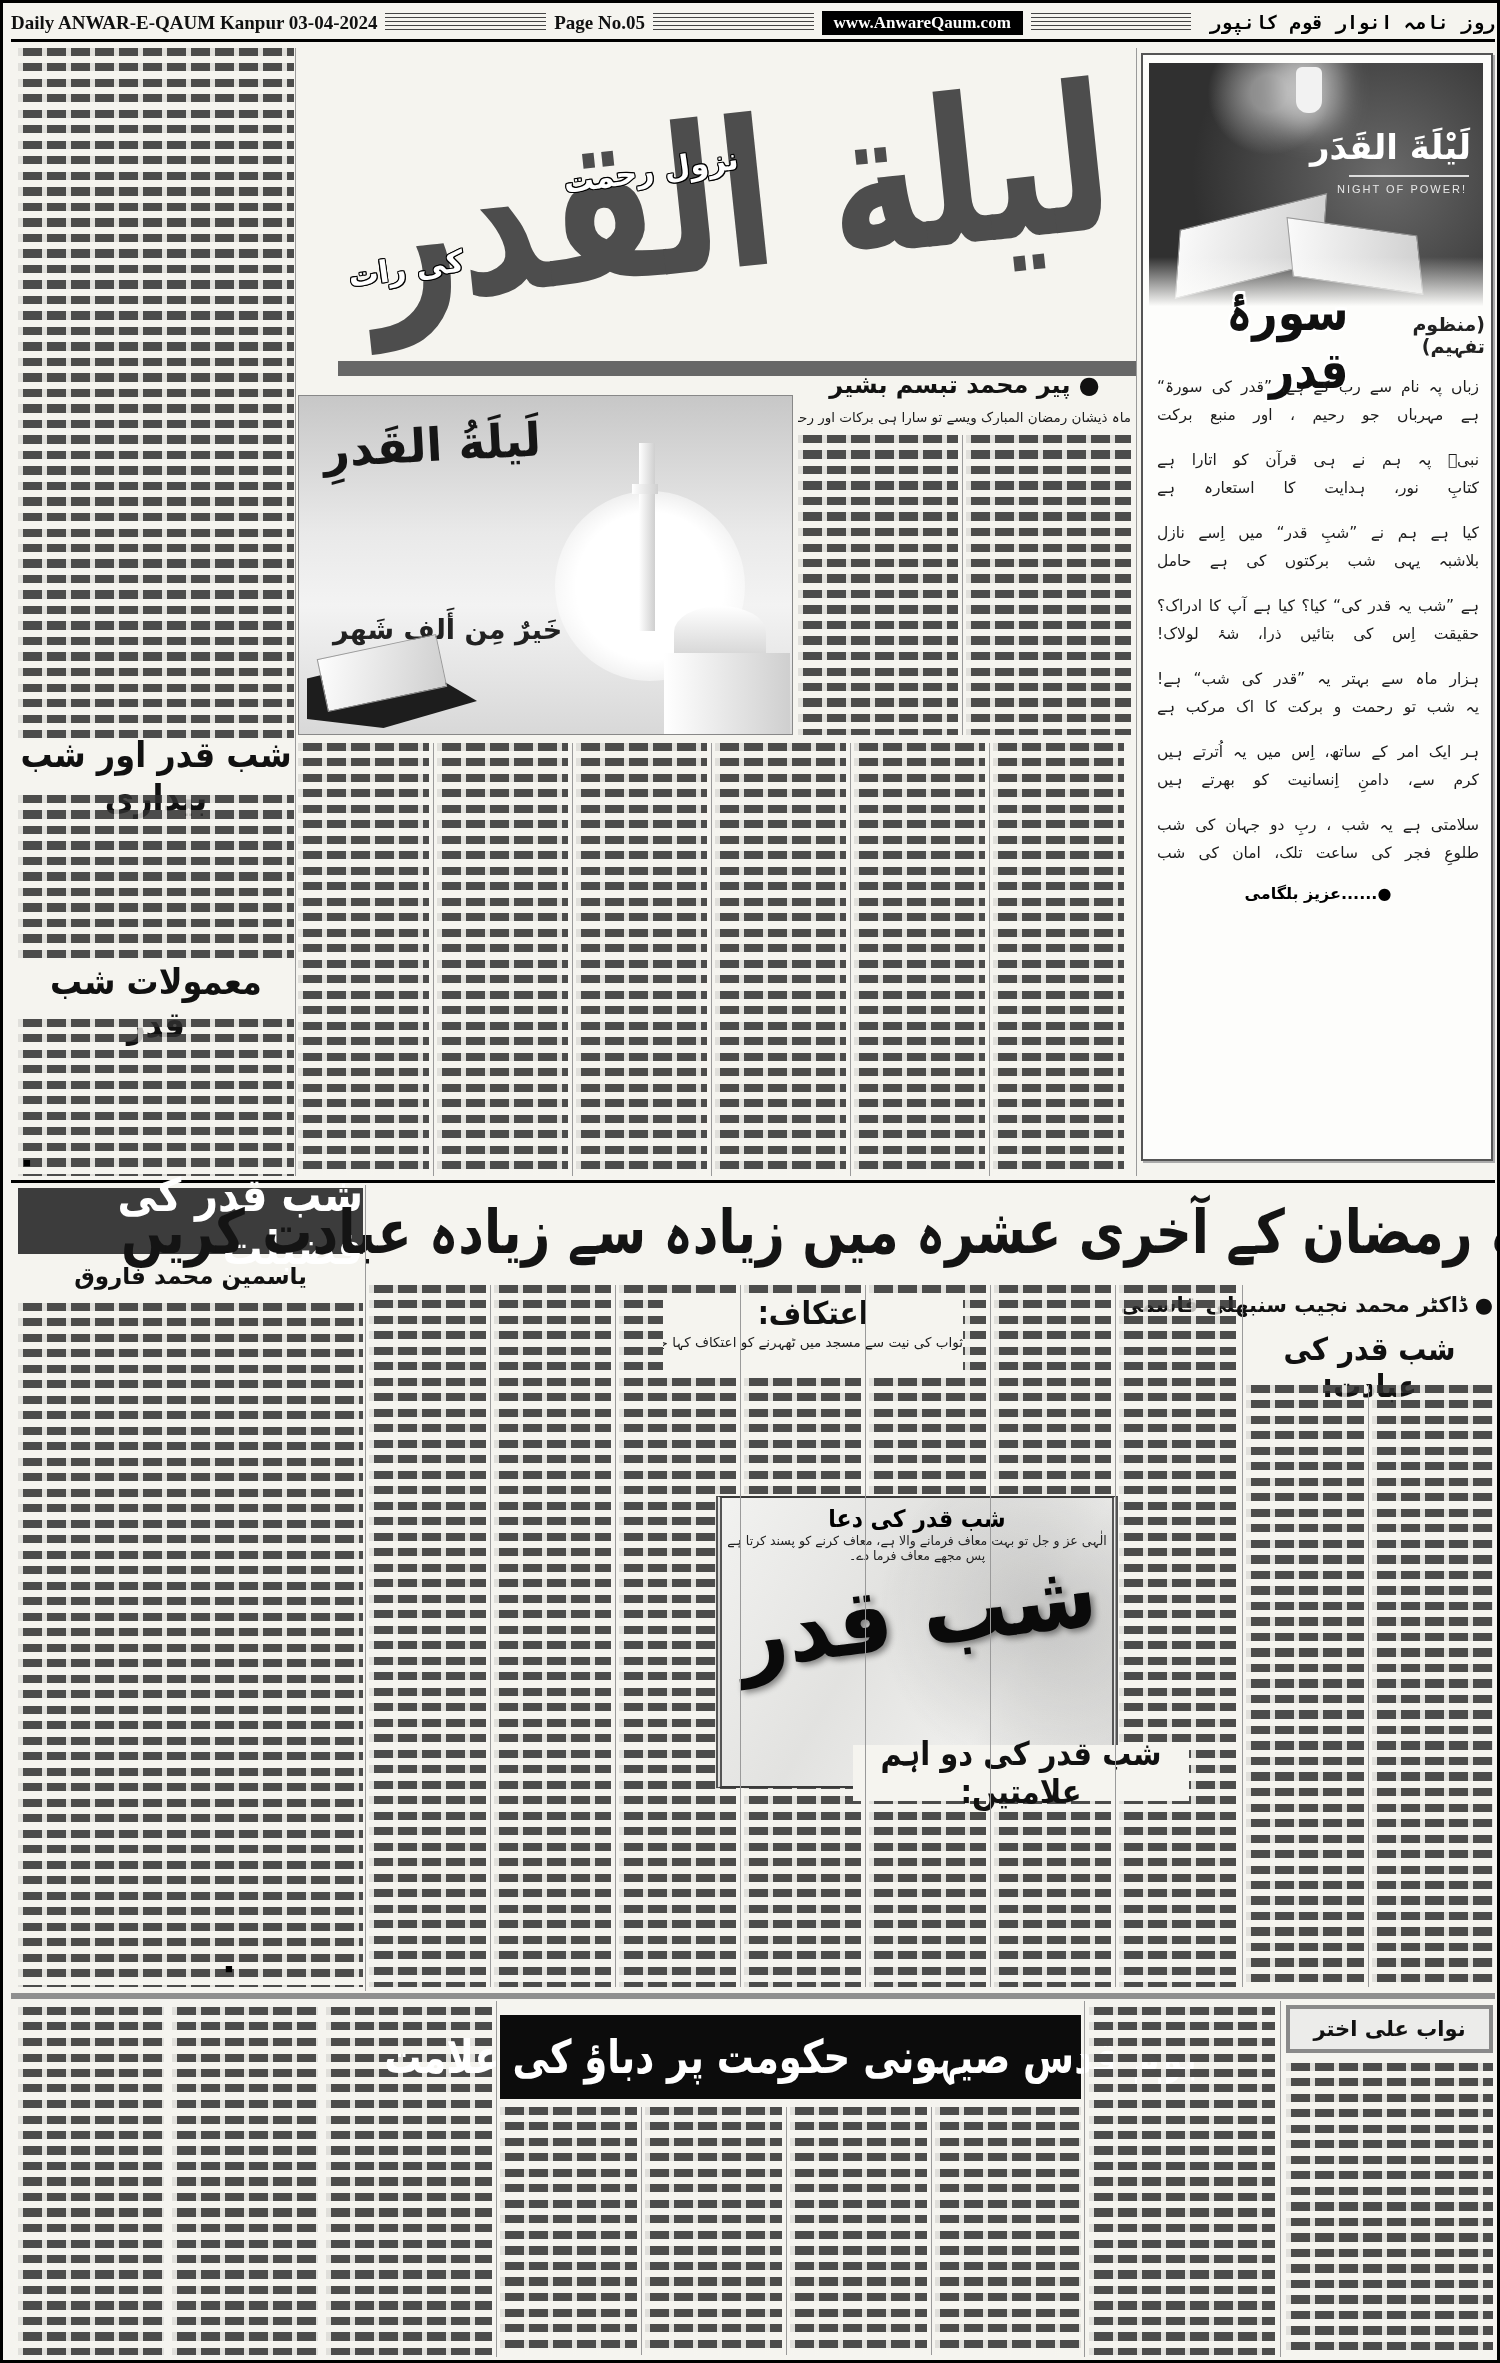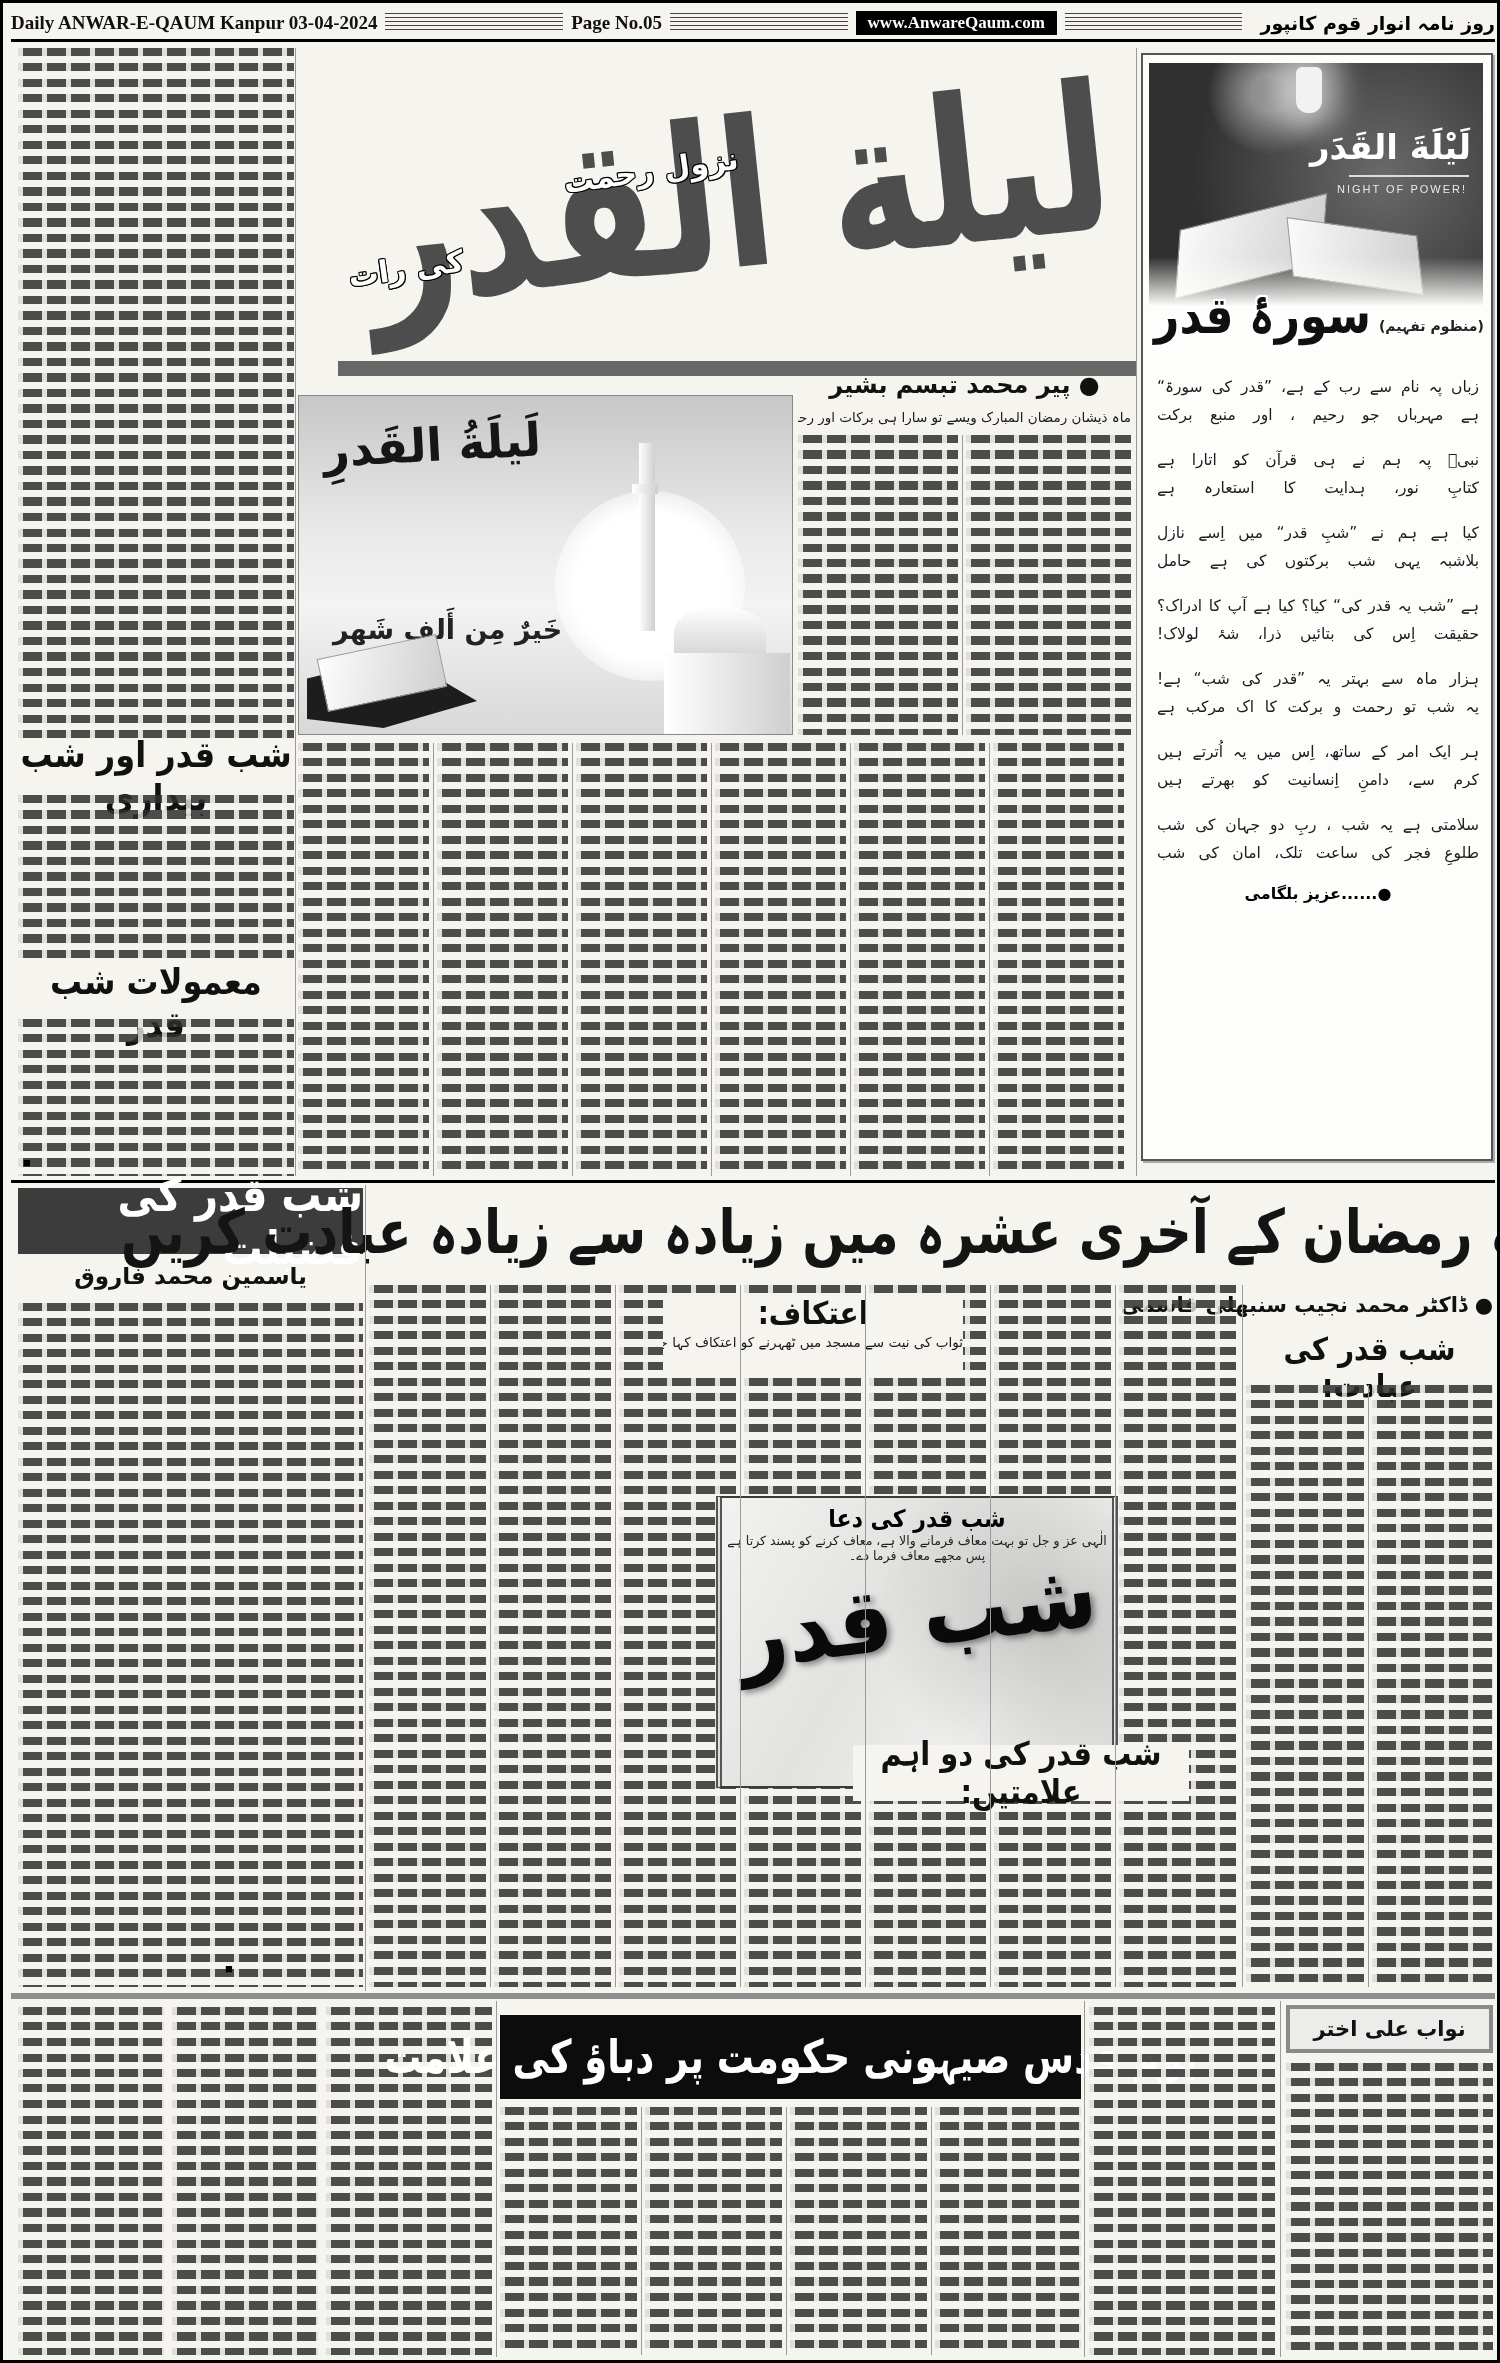--- a/index.html
+++ b/index.html
@@ -19,41 +19,41 @@
   }
   .vdiv{width:1px;background:#9a9a9a;}
   .hrule{background:#000;}
   .outW{text-shadow:-2px 0 #fff,2px 0 #fff,0 -2px #fff,0 2px #fff,-2px -2px #fff,2px 2px #fff,-2px 2px #fff,2px -2px #fff;}
   .outB{text-shadow:-1px 0 #000,1px 0 #000,0 -1px #000,0 1px #000,-1px -1px #000,1px 1px #000,-1px 1px #000,1px -1px #000;}
   
   #hdr{left:8px;top:6px;width:1484px;height:28px;display:flex;align-items:center;}
   #hdr .ruled{flex:1;height:20px;margin:0 8px;background:repeating-linear-gradient(to bottom,#444 0 1px,rgba(0,0,0,0) 1px 4px);}
   .hdr-text{font-weight:bold;font-size:19px;color:#111;white-space:nowrap;}
   #site-box{background:#000;color:#fff;font-weight:bold;font-size:17px;padding:2px 12px;white-space:nowrap;}
-  #hdr-urdu{font-size:19px;font-weight:bold;white-space:nowrap;padding-left:10px;}
+  #hdr-urdu{font-size:19px;font-weight:bold;white-space:nowrap;padding-left:10px;font-family:Liberation Mono, monospace;}
   
   #mast-title{left:340px;top:48px;width:790px;height:290px;display:flex;align-items:center;justify-content:center;
     font-size:158px;font-weight:bold;color:#4d4d4d;transform:rotate(-6deg) scaleY(1.28);white-space:nowrap;}
   .tagline{font-size:30px;font-weight:bold;color:#fff;transform:rotate(-8deg);white-space:nowrap;}
   #mast-bar{left:335px;top:358px;width:798px;height:15px;background:#676767;}
   
   #sidebar{left:1138px;top:50px;width:352px;height:1108px;border:2px solid #555;background:#fdfdfb;box-shadow:2px 2px 0 #aaa;}
   #side-photo{left:6px;top:8px;width:334px;height:252px;background:
     radial-gradient(circle at 36% 12%, #8d8d8d 0 6%, rgba(0,0,0,0) 20%),
     radial-gradient(circle at 70% 45%, #6a6a6a, #303030 70%);overflow:hidden;}
   .lantern{position:absolute;left:44%;top:4px;width:26px;height:46px;background:#f2f2f2;border-radius:6px 6px 12px 12px;
     box-shadow:0 0 28px 18px rgba(255,255,255,.55);}
   #side-title{position:absolute;right:12px;top:64px;font-size:34px;font-weight:bold;color:#fff;}
   #side-rule{position:absolute;right:14px;top:112px;width:120px;height:2px;background:#ddd;}
   #side-caption{position:absolute;right:16px;top:120px;font-size:11px;letter-spacing:2px;color:#e8e8e8;font-family:"Liberation Sans",sans-serif;}
   .quran-page{position:absolute;background:linear-gradient(100deg,#fafafa,#cfcfcf);border:1px solid #999;}
   #side-fade{position:absolute;left:0;bottom:0;width:100%;height:58px;background:linear-gradient(to bottom,rgba(253,253,251,0),#fdfdfb 85%);}
   #surah-head{left:10px;top:235px;width:332px;display:flex;flex-direction:row-reverse;align-items:baseline;justify-content:center;gap:8px;}
   #surah-title{font-size:44px;font-weight:bold;color:#101010;transform:scaleY(1.15);}
-  #surah-paren{font-size:14px;font-weight:bold;color:#222;}
+  #surah-paren{font-size:19px;font-weight:bold;color:#222;}
   #poem{left:14px;top:318px;width:322px;}
   .couplet{margin-bottom:17px;}
   .pline{font-size:15.5px;line-height:28px;color:#1c1c1c;text-align:justify;text-align-last:justify;}
   #poem-sig{font-size:16px;font-weight:bold;text-align:center;margin-top:4px;}
   
   #photo-main{left:295px;top:392px;width:495px;height:340px;border:1px solid #888;
     background:linear-gradient(to bottom,#c7c7c7 0,#e9e9e9 40%,#f3f3f3 62%,#d8d8d8 100%);overflow:hidden;}
   #pm-sun{position:absolute;left:52%;top:28%;width:190px;height:190px;border-radius:50%;
     background:radial-gradient(circle,#ffffff 0 55%,rgba(255,255,255,.25) 78%,rgba(255,255,255,0) 100%);}
   #pm-title{position:absolute;left:24px;top:22px;font-size:46px;font-weight:bold;color:#161616;transform:rotate(-3deg);}

